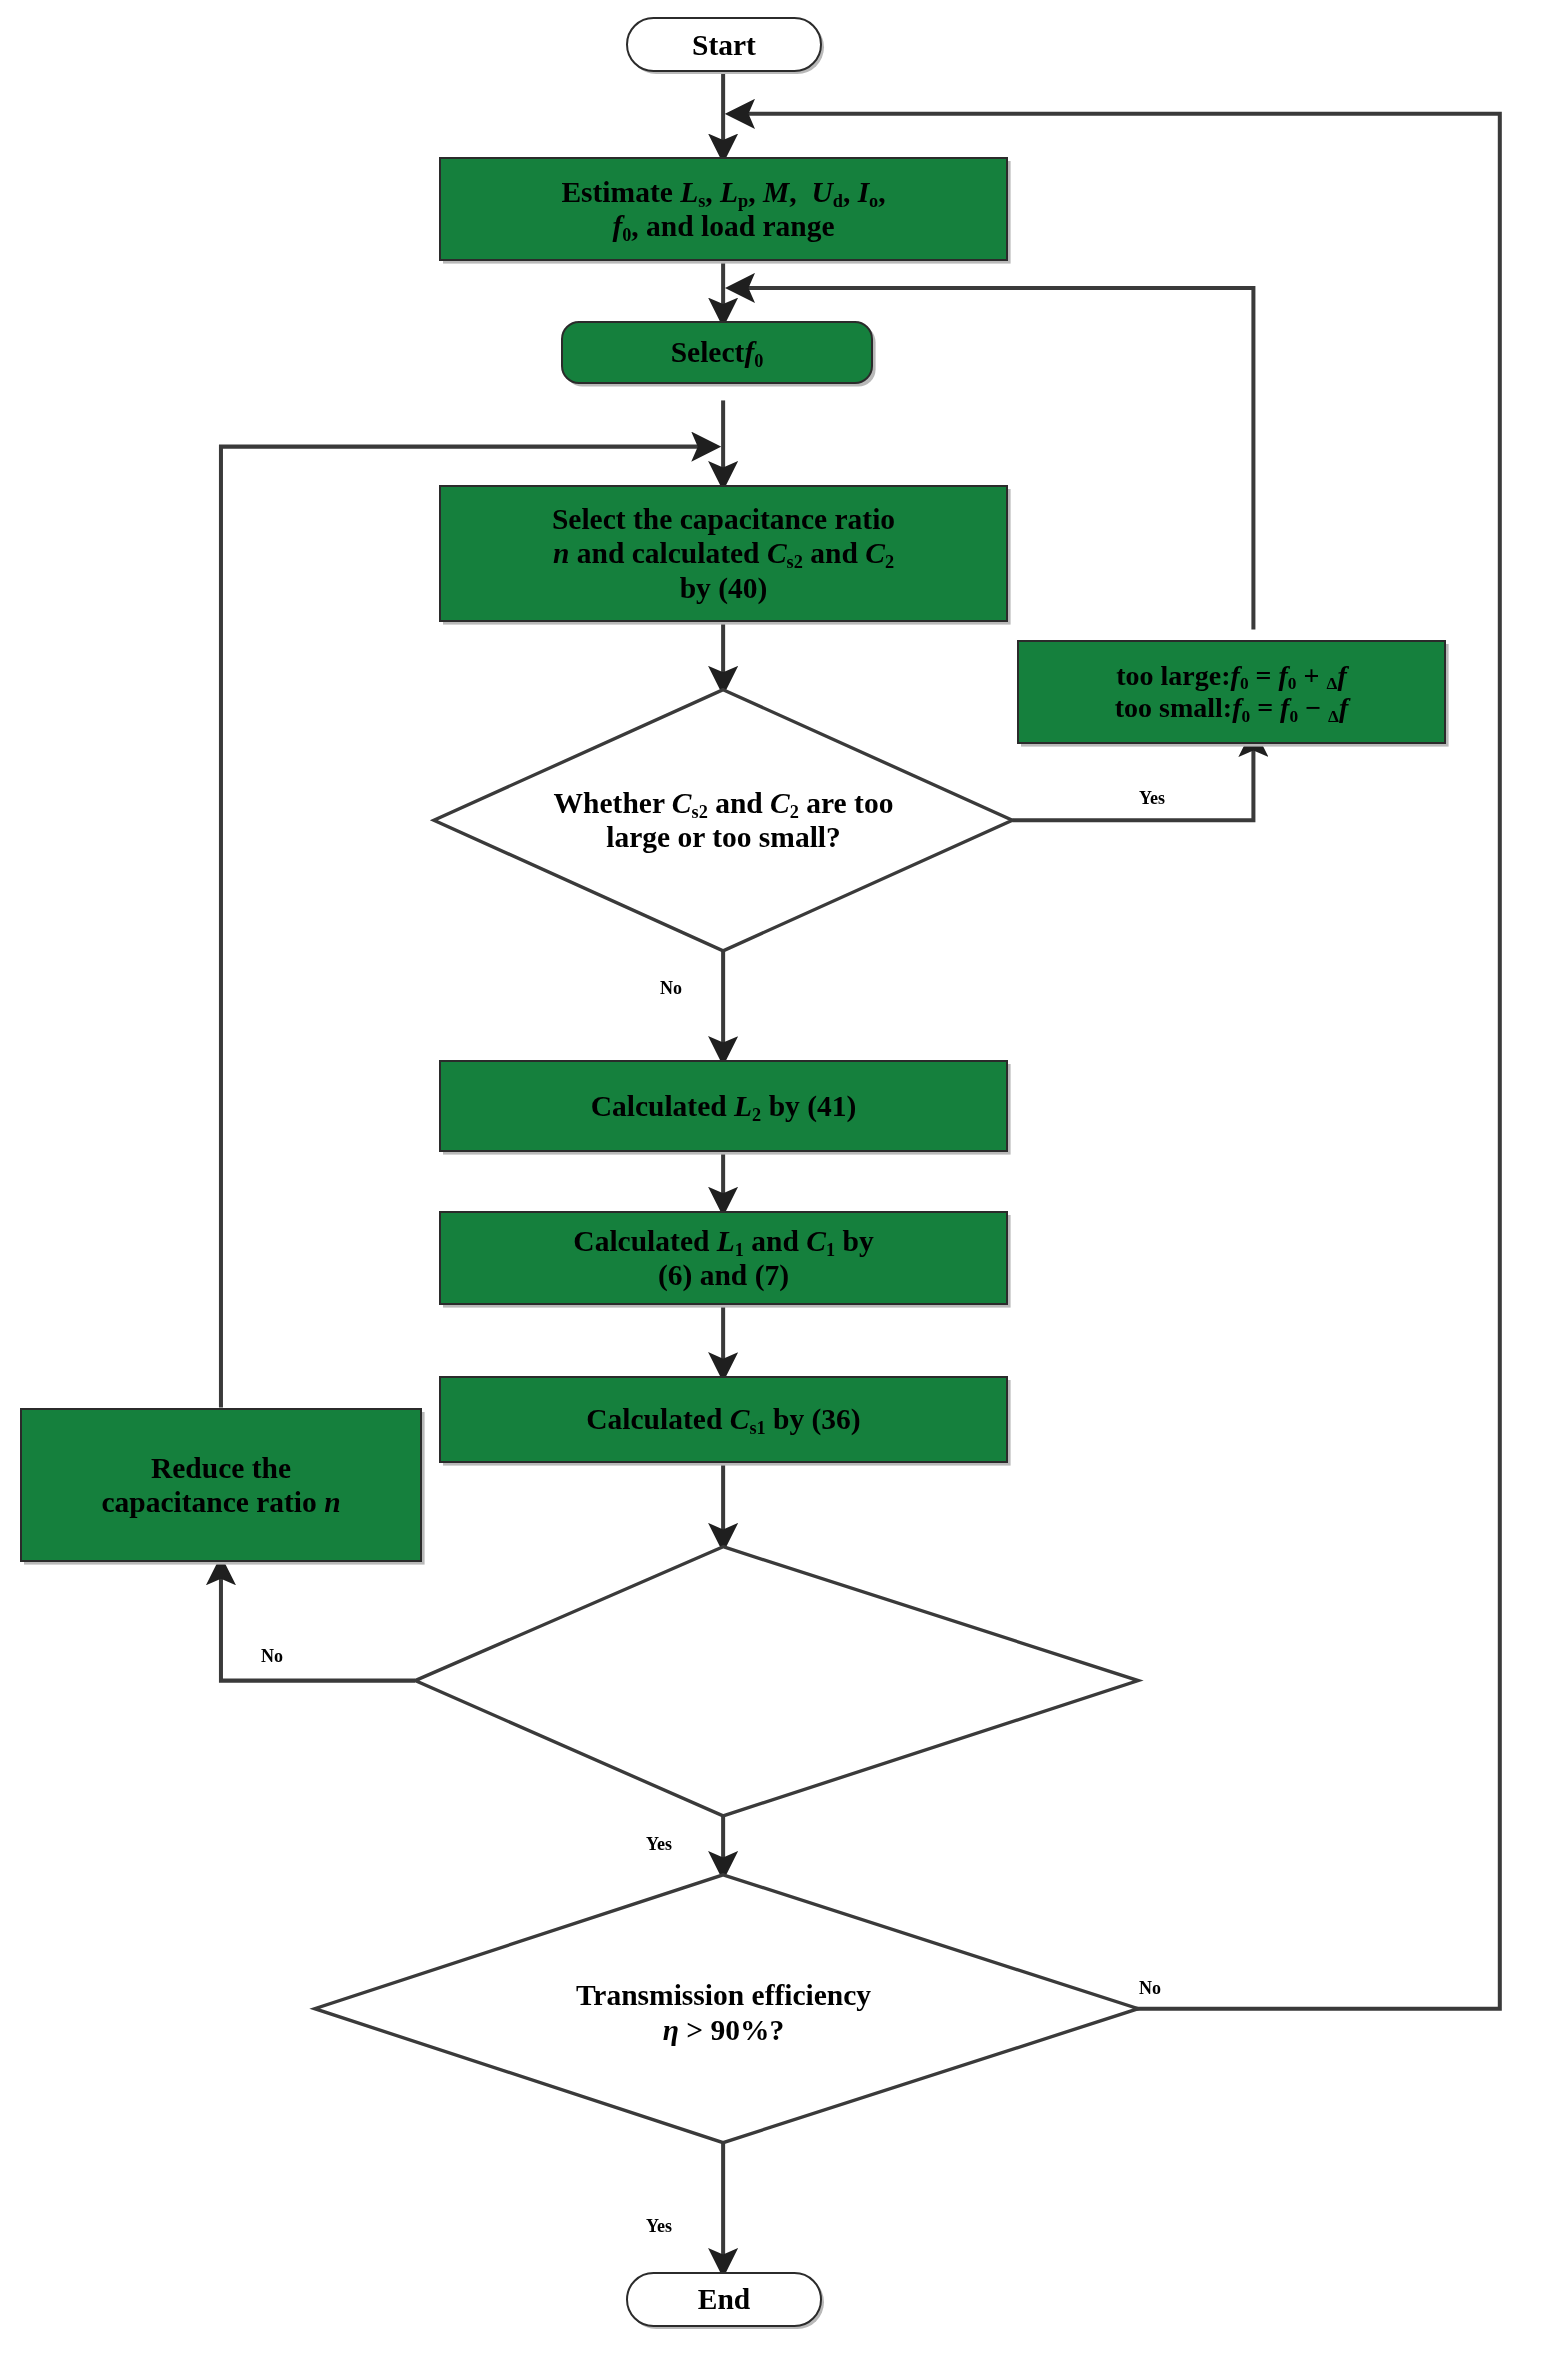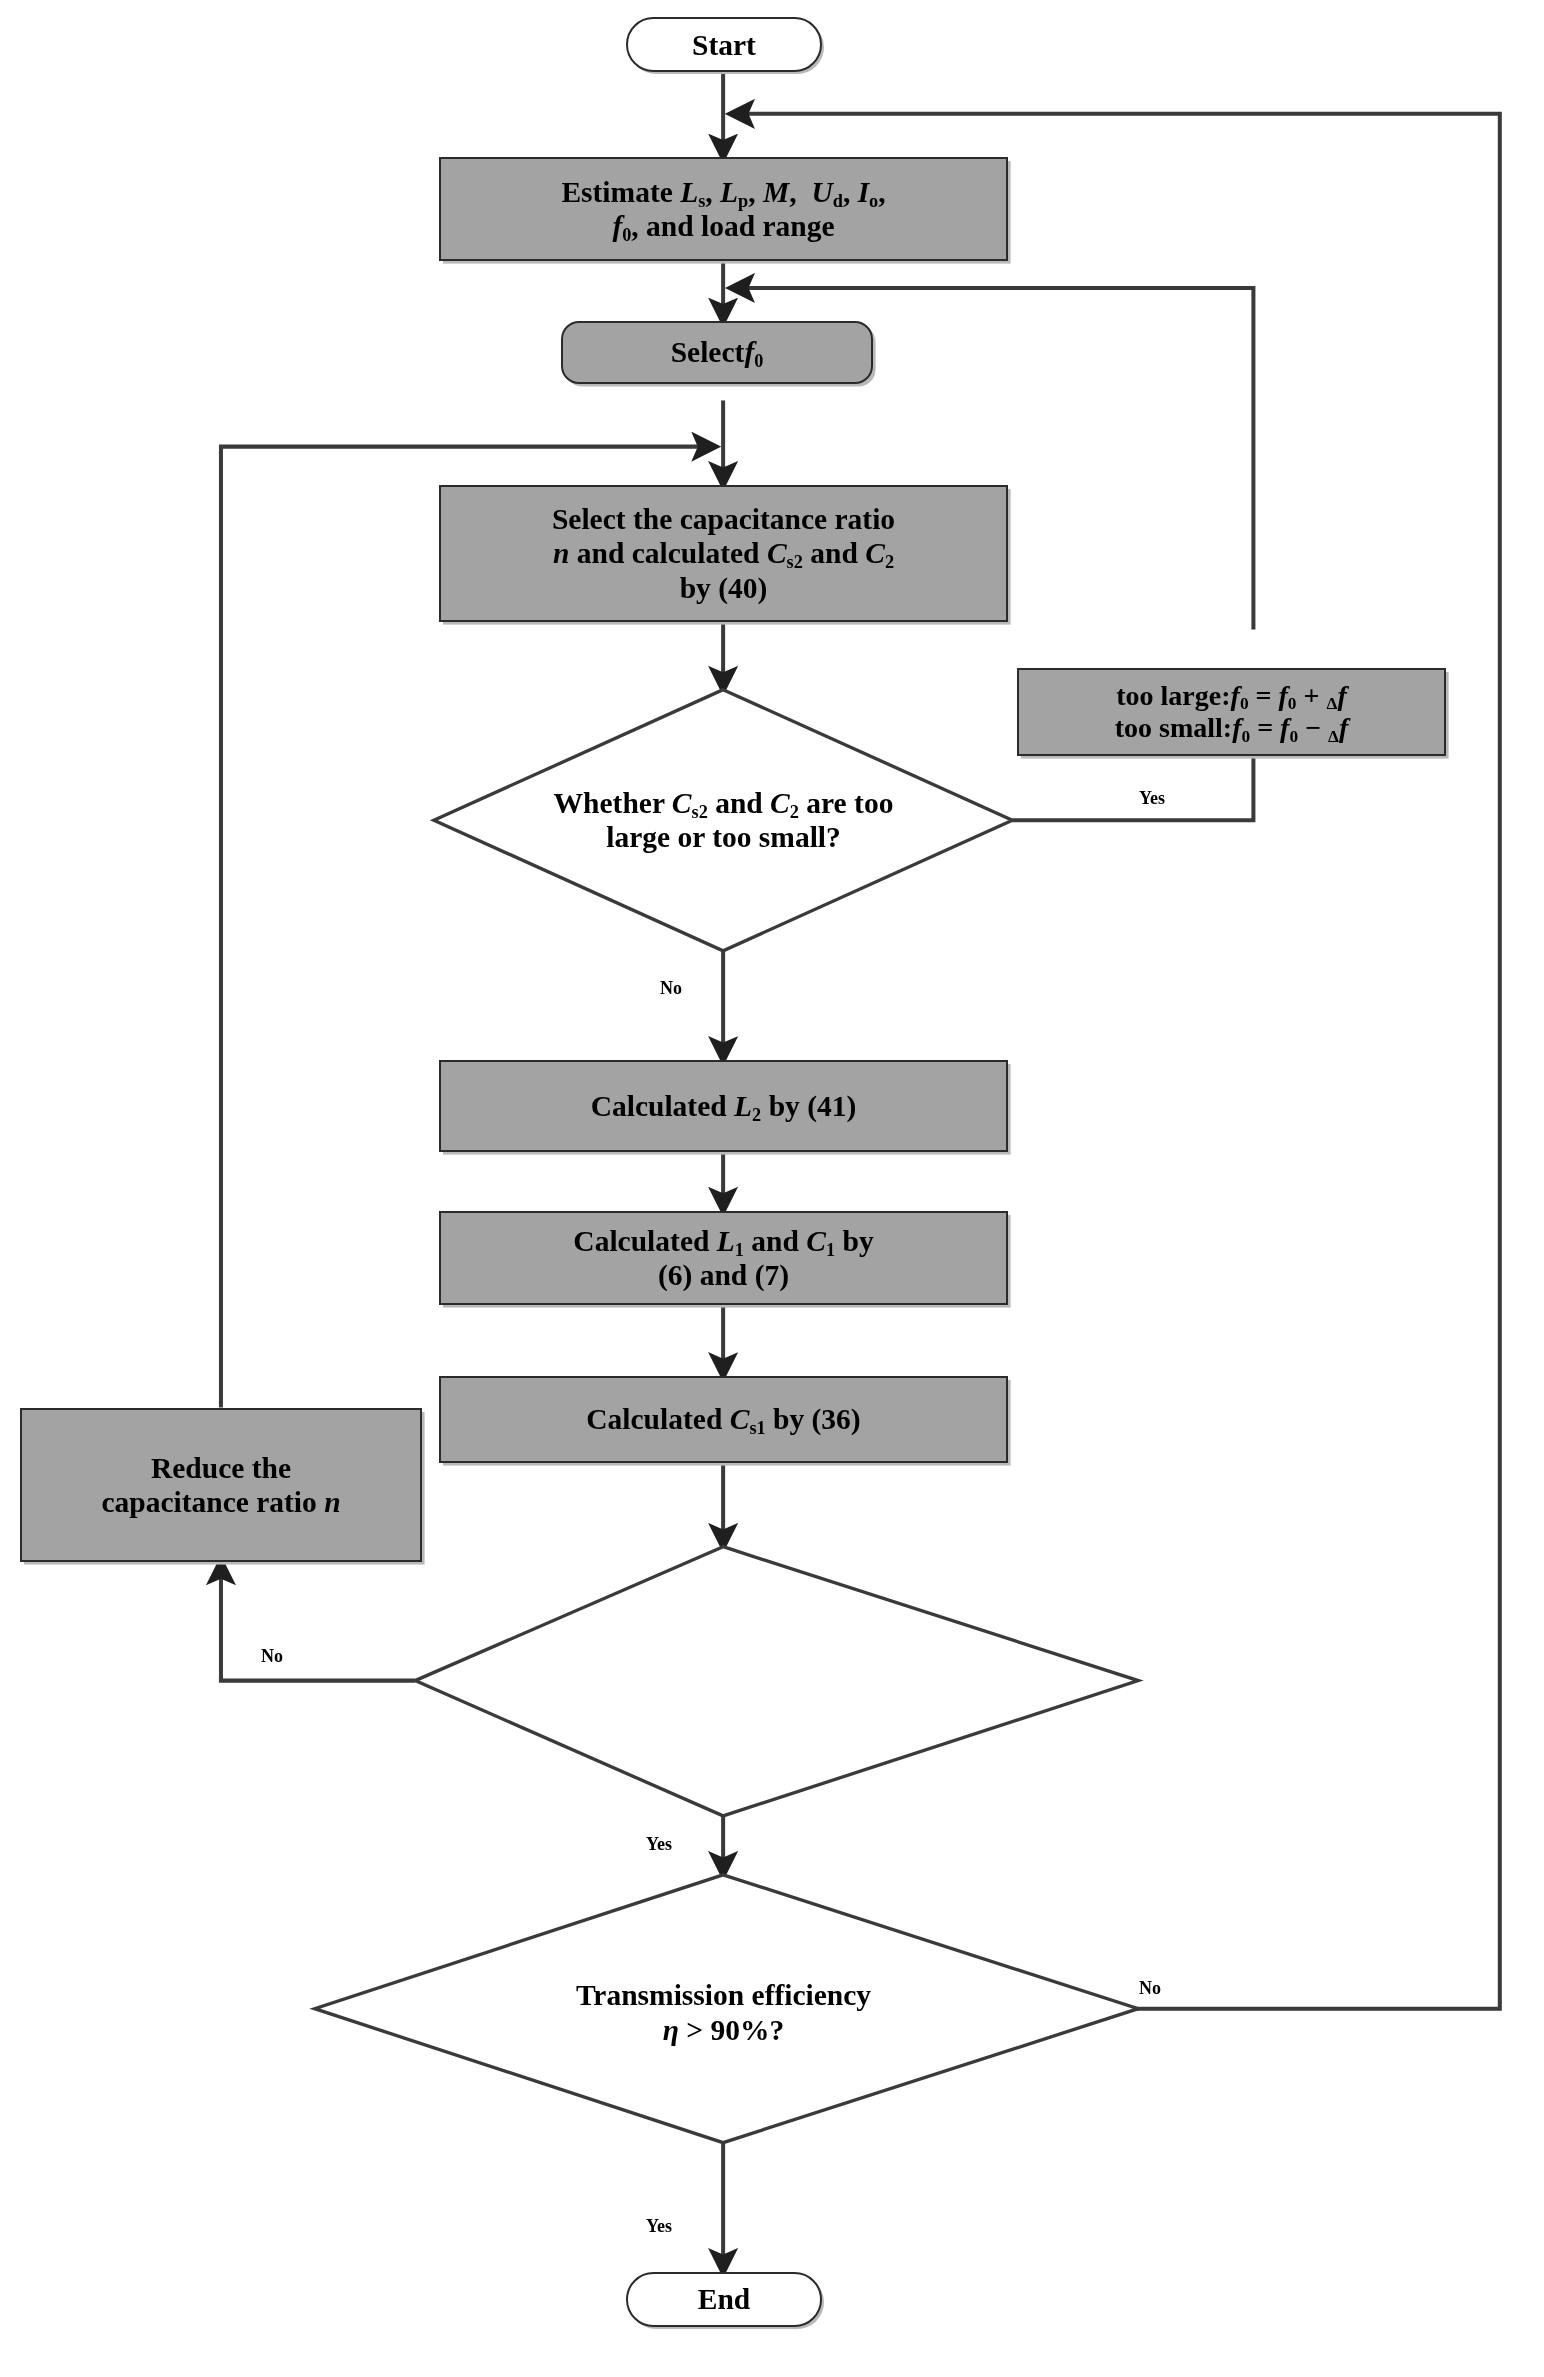--- a/index.html
+++ b/index.html
@@ -37,21 +37,21 @@
     font-weight: bold;
     line-height: 1.16;
     z-index: 5;
   }
   .node .inner {
     width: 100%;
     padding: 0 6.7px;
     box-sizing: border-box;
   }
   .proc {
-    background: #a3a3a3;
+    background: #15803d;
     border: 2.7px solid #2b2b2b;
     box-shadow: 3.3px 3.3px 0 -0.7px #b9b9b9;
   }
   .term {
     background: #ffffff;
     border: 2.7px solid #2b2b2b;
     border-radius: 669px;
     box-shadow: 2.7px 2.7px 0 -0.7px #b9b9b9;
   }
   .dia-label {
@@ -164,21 +164,21 @@
   <div class="node proc" style="left:439px; top:485px; width:569px; height:137px;">
     <div class="inner">
       <div class="fs44">Select the capacitance ratio</div>
       <div class="fs44">
         <span class="it">n</span><span> and calculated </span><span class="it">C</span><sub>s2</sub><span> and </span><span class="it">C</span><sub>2</sub>
       </div>
       <div class="fs44">by (40)</div>
     </div>
   </div>
 
-  <div class="node proc" style="left:1017px; top:668px; width:429px; height:88px;">
+  <div class="node proc" style="left:1017px; top:640px; width:429px; height:104px;">
     <div class="inner">
       <div class="fs42">
         <span>too large:</span><span class="it">f</span><sub>0</sub><span> = </span><span class="it">f</span><sub>0</sub><span> + </span><sub>Δ</sub><span class="it">f</span>
       </div>
       <div class="fs42">
         <span>too small:</span><span class="it">f</span><sub>0</sub><span> = </span><span class="it">f</span><sub>0</sub><span> − </span><sub>Δ</sub><span class="it">f</span>
       </div>
     </div>
   </div>
 

